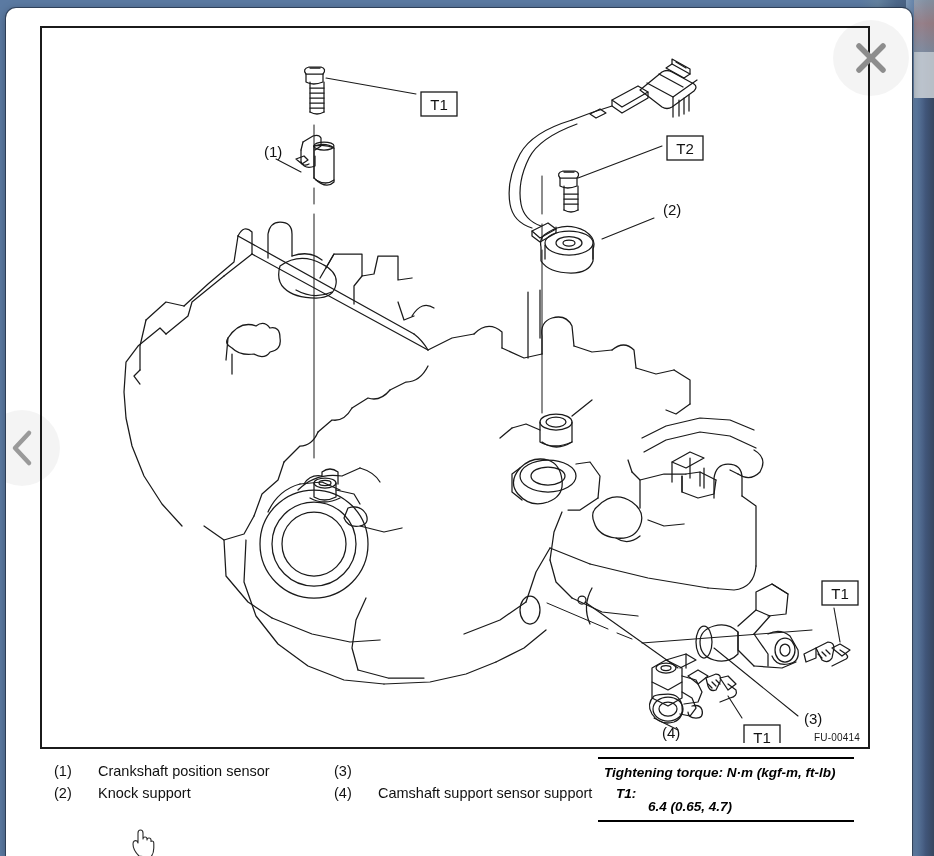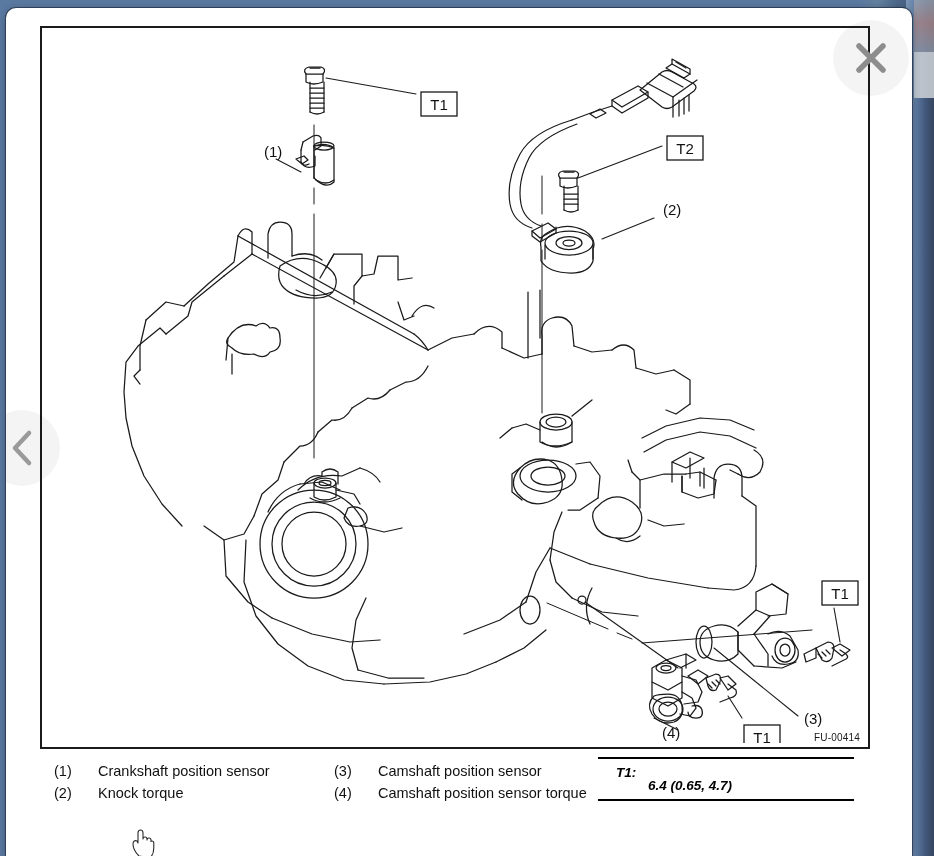--- a/index.html
+++ b/index.html
@@ -458,36 +458,36 @@
 
   <div id="legend">
 
     <div id="legend-col-1" class="legend-col">
       <div class="legend-row">
         <span class="legend-num">(1)</span>
         <span class="legend-text">Crankshaft position sensor</span>
       </div>
       <div class="legend-row">
         <span class="legend-num">(2)</span>
-        <span class="legend-text">Knock torque</span>
+        <span class="legend-text">Knock support</span>
       </div>
     </div>
 
     <div id="legend-col-2" class="legend-col">
       <div class="legend-row">
         <span class="legend-num">(3)</span>
-        <span class="legend-text">Camshaft position sensor</span>
       </div>
       <div class="legend-row">
         <span class="legend-num">(4)</span>
-        <span class="legend-text">Camshaft position sensor torque</span>
+        <span class="legend-text">Camshaft support sensor support</span>
       </div>
     </div>
 
     <div id="torque-table">
+      <div id="torque-title">Tightening torque: N·m (kgf-m, ft-lb)</div>
       <div class="torque-row">
         <span class="torque-key">T1:</span>
         <span class="torque-val">6.4 (0.65, 4.7)</span>
       </div>
     </div>
   </div>
 </div>
 
 <svg id="cursor" viewBox="0 0 26 32">
   <path d="M9,30 C5,26 3,21 3,18 C3,15 5,14 7,15 L8,17 L8,7 C8,5 9,4 10.5,4 C12,4 13,5 13,7

